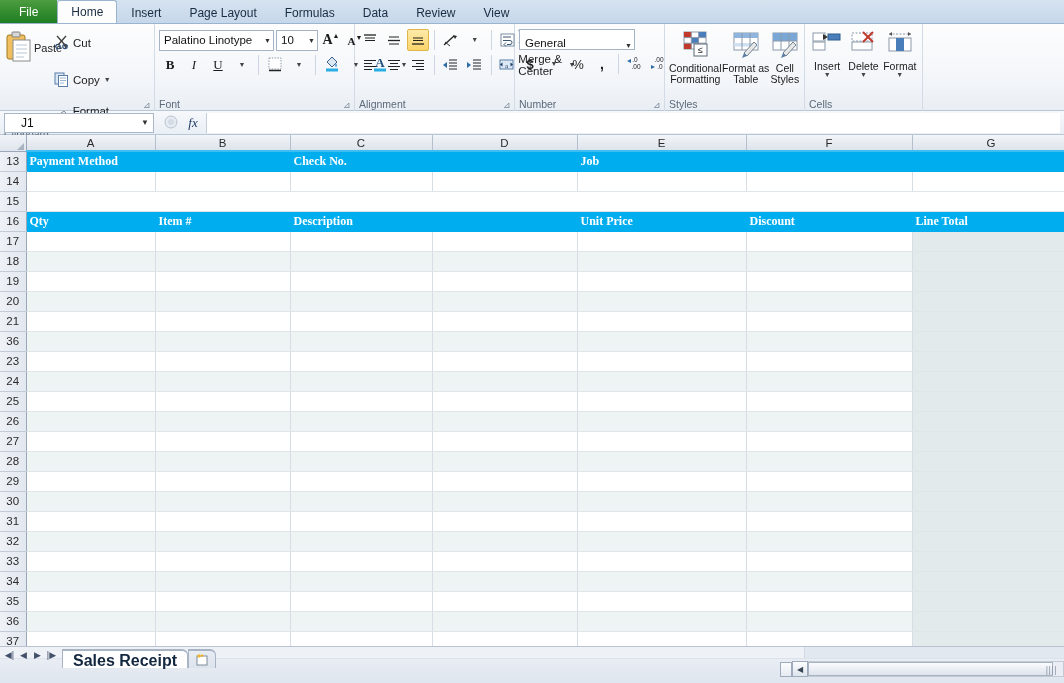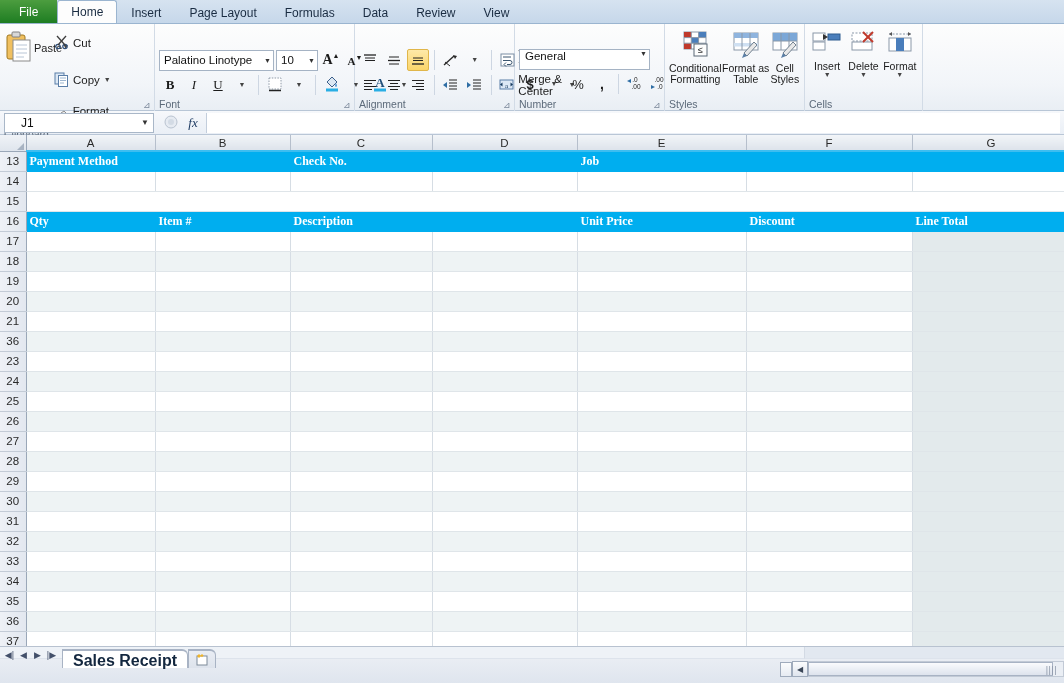--- a/index.html
+++ b/index.html
@@ -88,21 +88,21 @@
   .clip-item {
     display: flex; align-items: center; gap: 4px;
     font-size: 11.5px; color: #1b1b1b; height: 21px; padding: 0 3px;
     cursor: default;
   }
   .clip-ico { width: 16px; height: 16px; display: flex; align-items: center; justify-content: center; }
 
   
   .g-font { width: 200px; }
   .row { display: flex; align-items: center; gap: 2px; }
-  .row1 { margin-bottom: 3px; margin-top: 20px; }
+  .row1 { margin-bottom: 3px; }
   .fontname {
     width: 115px; height: 21px;
     border: 1px solid #a5b3c4; background: #fff;
     font-size: 11.5px; color: #111;
     display: flex; align-items: center; padding: 0 2px 0 4px;
     position: relative;
   }
   .fontsize {
     width: 42px; height: 21px;
     border: 1px solid #a5b3c4; background: #fff;
@@ -127,22 +127,22 @@
   .sep { width: 1px; height: 20px; background: #cdd6e2; margin: 0 3px; }
 
   
   .g-align { width: 160px; }
   .ali { width: 22px; height: 21px; display:flex; align-items:center; justify-content:center; }
   .wraptxt { display: flex; align-items: center; gap: 4px; font-size: 11.5px; color:#1b1b1b; height:22px; padding:0 3px; }
 
   
   .g-num { width: 150px; }
   .numfmt {
-    width: 131px; height: 21px; border: 1px solid #a5b3c4; background: #fff;
-    font-size: 11.5px; color: #111; display:flex; align-items:flex-start; padding: 0 2px 0 5px;
+    width: 116px; height: 21px; border: 1px solid #a5b3c4; background: #fff;
+    font-size: 11.5px; color: #111; display:flex; align-items:flex-end; padding: 0 2px 0 5px;
   }
 
   
   .g-styles { width: 140px; }
   .g-cells { width: 118px; }
   .bigbtn {
     width: 64px; display: flex; flex-direction: column; align-items: center;
     font-size: 10.5px; color: #1b1b1b; line-height: 11px; text-align: center;
     padding-top: 2px; cursor: default;
   }

